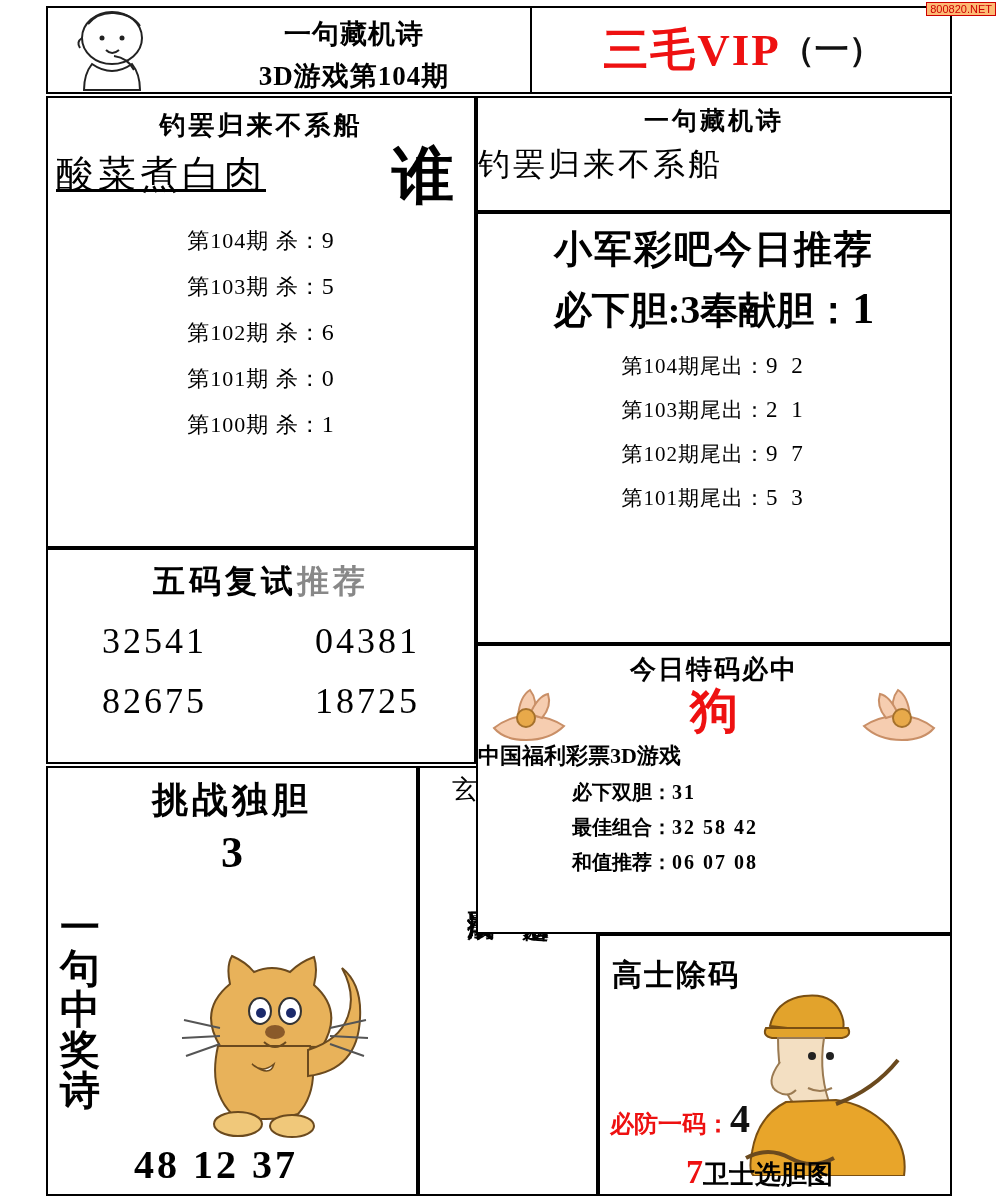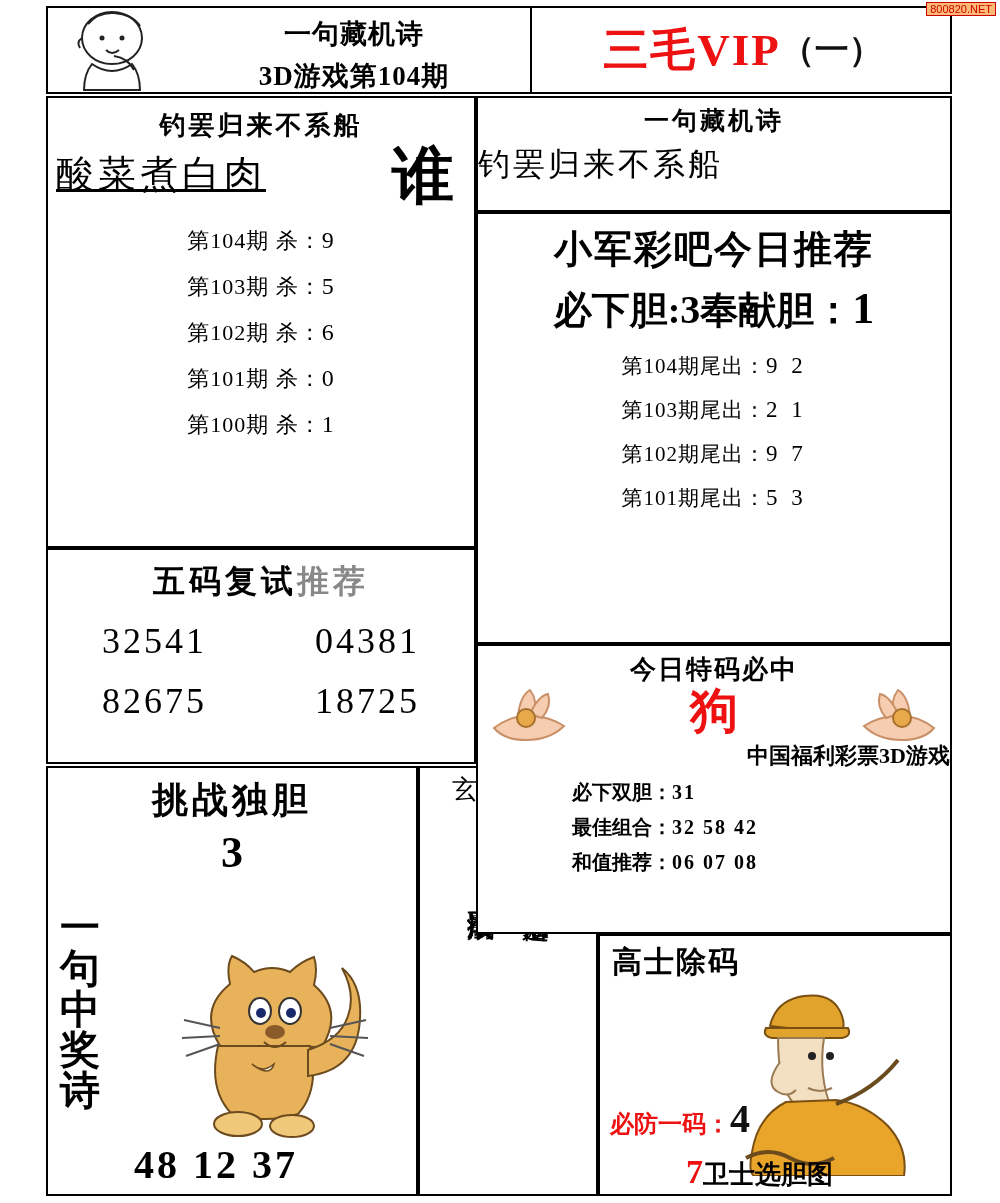--- a/index.html
+++ b/index.html
@@ -61,29 +61,29 @@
   #rec-dan{display:flex;align-items:baseline;justify-content:center;margin-top:8px;}
   #rec-dan .lab{font-size:38px;font-weight:bold;}
   #rec-dan .v1{font-size:40px;font-weight:bold;}
   #rec-dan .v2{font-size:44px;font-weight:bold;}
   .tail-row{font-size:21px;text-align:center;margin-top:16px;letter-spacing:1px;}
   .tail-row .num{font-size:23px;letter-spacing:4px;}
 
   #te-box{left:476px;top:644px;width:476px;height:290px;}
   #te-title{font-size:26px;font-weight:bold;text-align:center;margin-top:6px;letter-spacing:2px;}
   #te-big{font-size:48px;font-weight:bold;text-align:center;color:#e11;line-height:1;}
-  #te-sub{font-size:22px;font-weight:bold;text-align:right;margin-top:6px;}
+  #te-sub{font-size:22px;font-weight:bold;text-align:left;margin-top:6px;}
   .te-line{font-size:20px;font-weight:bold;margin-top:8px;padding-left:94px;}
   .te-line .v{font-weight:bold;letter-spacing:2px;}
   .hand{position:absolute;width:96px;height:70px;}
   #hand-l{left:6px;top:32px;}
   #hand-r{right:6px;top:32px;}
 
   #gs-box{left:598px;top:934px;width:354px;height:262px;}
-  #gs-title{font-size:30px;font-weight:bold;margin:6px 0 0 12px;letter-spacing:2px;}
+  #gs-title{font-size:30px;font-weight:bold;margin:19px 0 0 12px;letter-spacing:2px;}
   #gs-line{position:absolute;left:10px;bottom:52px;font-size:24px;font-weight:bold;color:#e11;}
   #gs-line .n{font-size:40px;color:#111;}
   #gs-bottom{position:absolute;left:86px;bottom:2px;font-size:26px;font-weight:bold;}
   #gs-bottom .n7{font-size:34px;color:#e11;}
   #gsimg{position:absolute;right:4px;bottom:18px;width:230px;height:200px;}
 </style>
 </head>
 <body>
 
 <div id="sheet">

